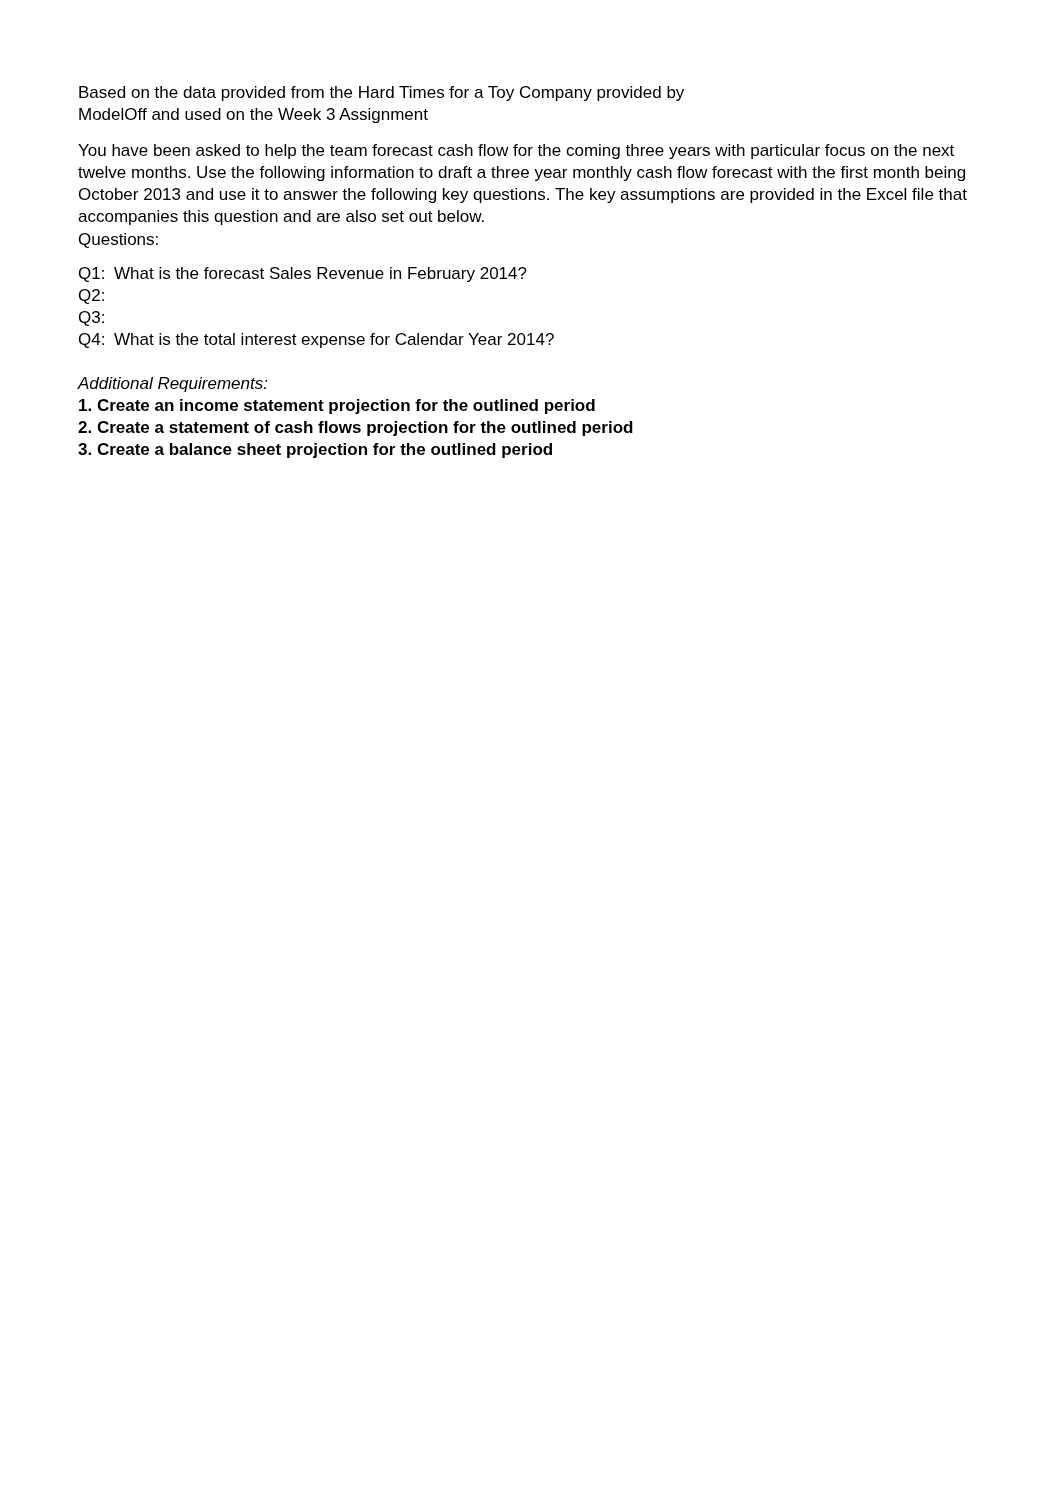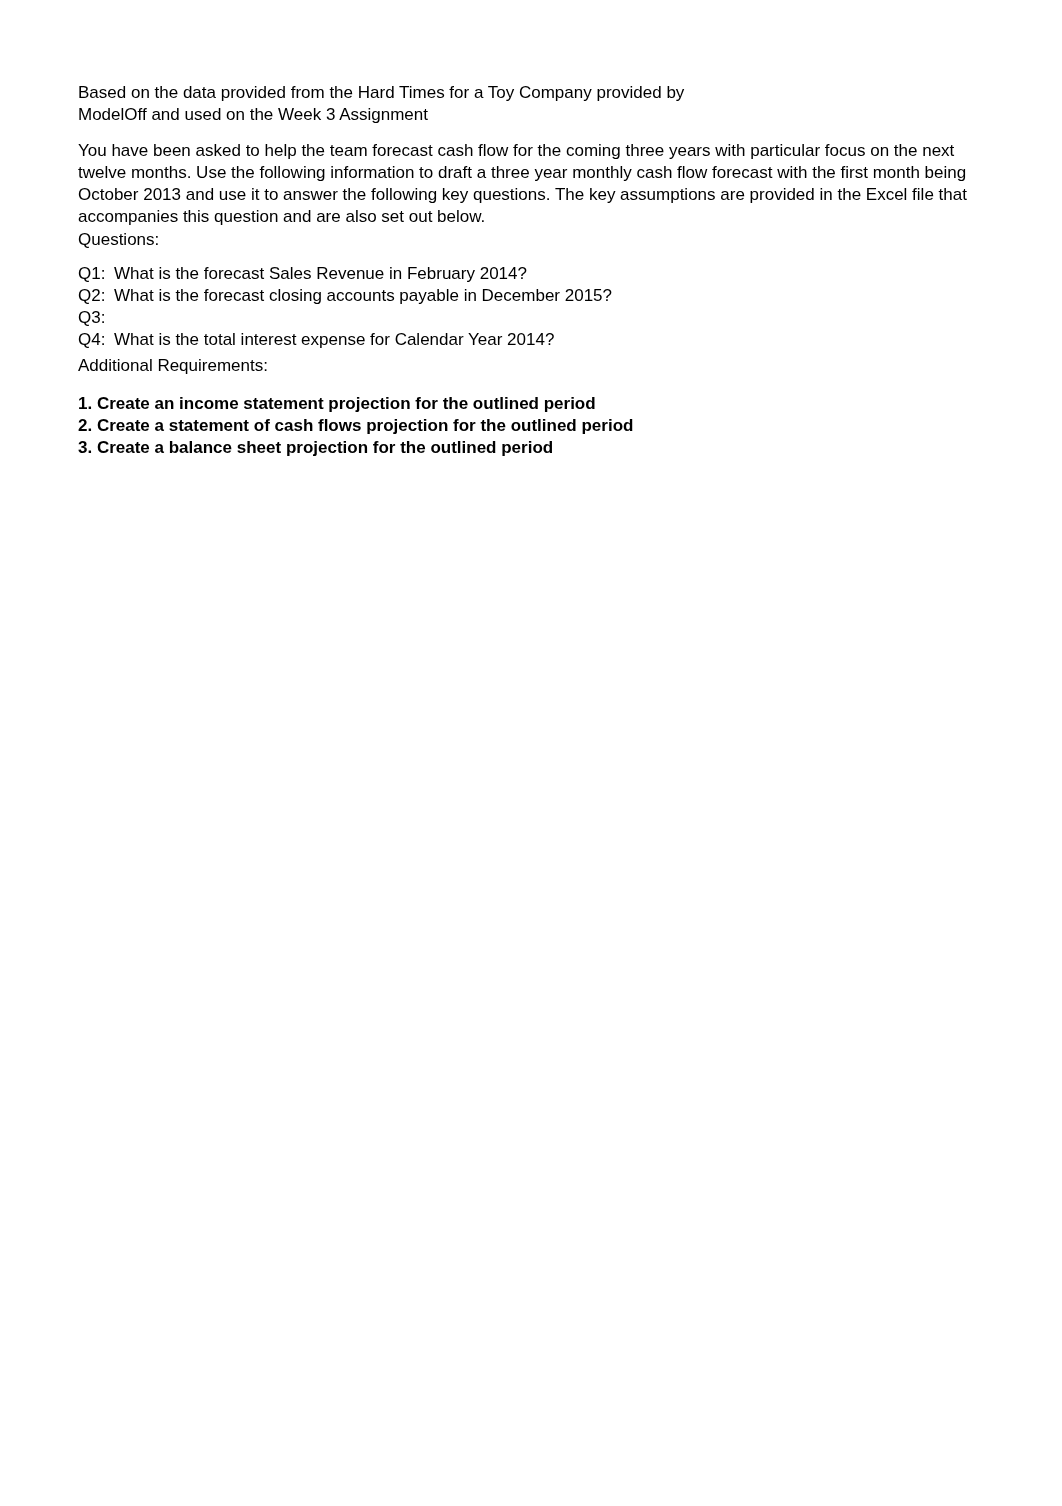--- a/index.html
+++ b/index.html
@@ -19,30 +19,31 @@
     }
     .intro-block {
       margin-bottom: 14px;
     }
     .main-paragraph {
     }
     .questions-heading {
       margin-bottom: 12px;
     }
     .question-list {
-      margin-bottom: 4px;
+      margin-bottom: 22px;
     }
     .question-row {
       display: flex;
     }
     .question-label {
       min-width: 36px;
     }
     .requirements-heading {
-      margin-bottom: 16px;
+      margin-bottom: 0;
+      font-style: italic;
     }
     .requirement-row {
       display: block;
       font-weight: bold;
     }
   </style>
 </head>
 <body>
 
 <div class="intro-block">
@@ -54,21 +55,20 @@
 
 <div class="questions-heading">Questions:</div>
 
 <div class="question-list">
   <div class="question-row">
     <span class="question-label">Q1:</span>
     <span>What is the forecast Sales Revenue in February 2014?</span>
   </div>
   <div class="question-row">
     <span class="question-label">Q2:</span>
-    <span>What is the forecast closing accounts payable in December 2015?</span>
   </div>
   <div class="question-row">
     <span class="question-label">Q3:</span>
   </div>
   <div class="question-row">
     <span class="question-label">Q4:</span>
     <span>What is the total interest expense for Calendar Year 2014?</span>
   </div>
 </div>
 

